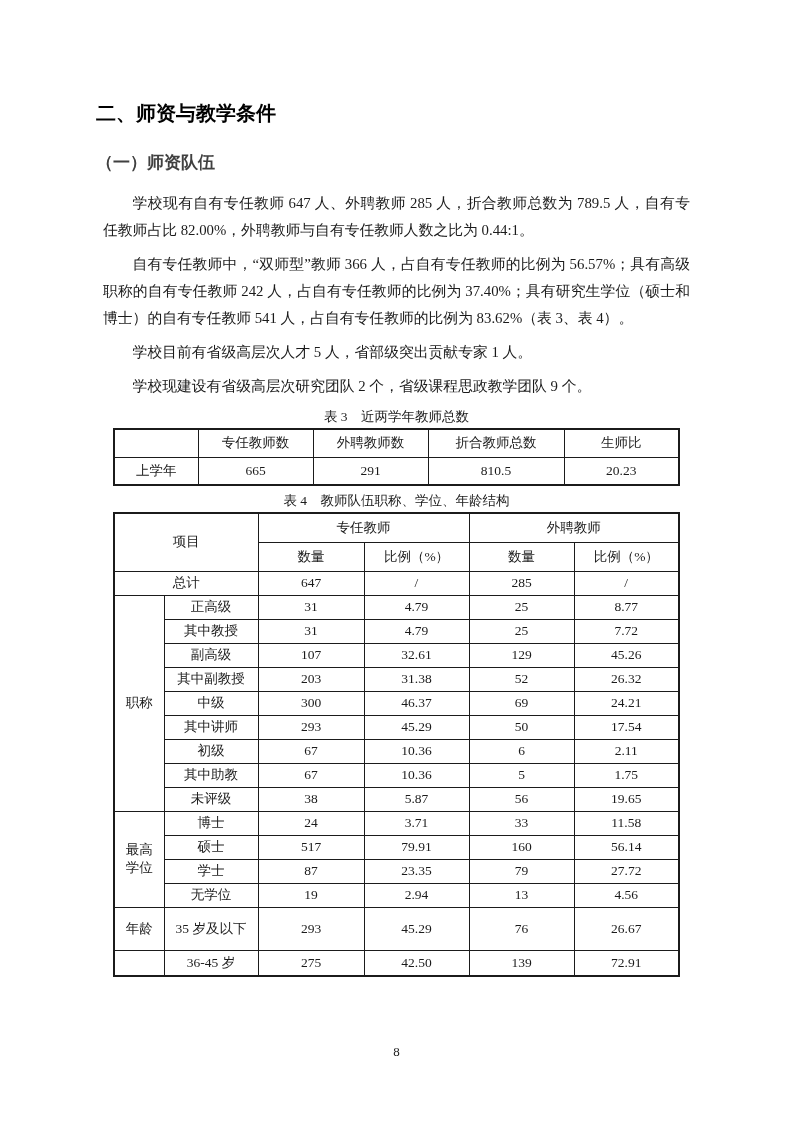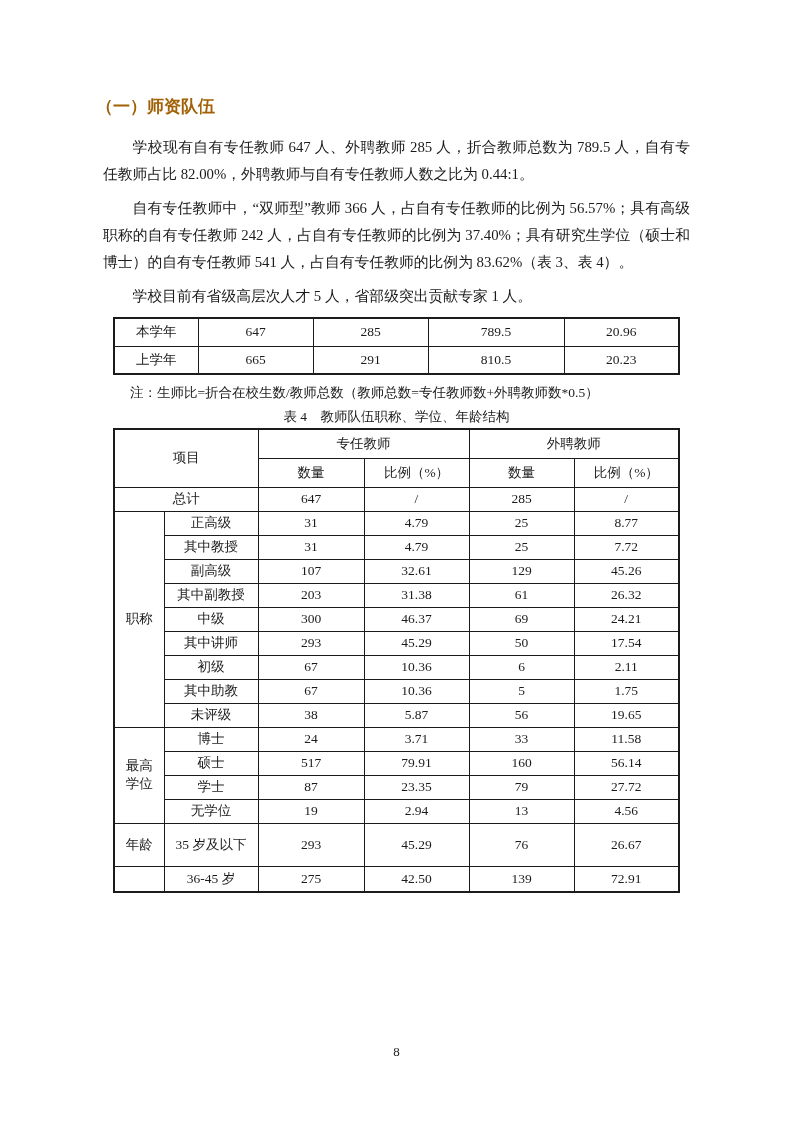--- a/index.html
+++ b/index.html
@@ -22,21 +22,21 @@
     font-size: 20px;
     line-height: 26px;
     color: #000;
   }
   h2.subsec {
     margin: 0 0 16px 0;
     font-family: "Liberation Sans", "DejaVu Sans", sans-serif;
     font-weight: 700;
     font-size: 17px;
     line-height: 22px;
-    color: #a16207;
+    color: #404040;
   }
   p.para {
     margin: 7px;
     font-size: 14.8px;
     line-height: 27px;
     text-indent: 2em;
     text-align: justify;
   }
   .caption {
     text-align: center;
@@ -78,54 +78,56 @@
     text-align: center;
     font-size: 13px;
   }
 </style>
 </head>
 <body>
 
 <div class="page">
   <div class="content">
 
+    <h1 class="sec">二、师资与教学条件</h1>
     <h2 class="subsec">（一）师资队伍</h2>
 
     <p class="para">学校现有自有专任教师 647 人、外聘教师 285 人，折合教师总数为 789.5 人，自有专任教师占比 82.00%，外聘教师与自有专任教师人数之比为 0.44:1。</p>
     <p class="para">自有专任教师中，“双师型”教师 366 人，占自有专任教师的比例为 56.57%；具有高级职称的自有专任教师 242 人，占自有专任教师的比例为 37.40%；具有研究生学位（硕士和博士）的自有专任教师 541 人，占自有专任教师的比例为 83.62%（表 3、表 4）。</p>
     <p class="para">学校目前有省级高层次人才 5 人，省部级突出贡献专家 1 人。</p>
-
+    <p class="para">学校现建设有省级高层次研究团队 2 个，省级课程思政教学团队 9 个。</p>
+
+    <div class="caption cap3">表 3　近两学年教师总数</div>
 
     <table class="t3">
       <colgroup>
         <col style="width:84px">
           <col style="width:115px">
           <col style="width:115px">
           <col style="width:136px">
           <col style="width:115px">
       </colgroup>
       <tbody>
-      <tr>
-        <td>本学年</td>
-        <td>647</td>
-        <td>285</td>
-        <td>789.5</td>
-        <td>20.96</td>
+          <tr>
+        <th></th>
+        <th>专任教师数</th>
+        <th>外聘教师数</th>
+        <th>折合教师总数</th>
+        <th>生师比</th>
       </tr>
       <tr>
         <td>上学年</td>
         <td>665</td>
         <td>291</td>
         <td>810.5</td>
         <td>20.23</td>
       </tr>
     </tbody>
       </table>
 
-    <div class="note">注：生师比=折合在校生数/教师总数（教师总数=专任教师数+外聘教师数*0.5）</div>
 
     <div class="caption cap4">表 4　教师队伍职称、学位、年龄结构</div>
 
     <table class="t4">
       <colgroup>
         <col style="width:50px">
           <col style="width:94px">
           <col style="width:106px">
           <col style="width:105px">
           <col style="width:105px">
@@ -171,21 +173,21 @@
         <td>副高级</td>
         <td>107</td>
         <td>32.61</td>
         <td>129</td>
         <td>45.26</td>
       </tr>
       <tr>
         <td>其中副教授</td>
         <td>203</td>
         <td>31.38</td>
-        <td>61</td>
+        <td>52</td>
         <td>26.32</td>
       </tr>
       <tr>
         <td>中级</td>
         <td>300</td>
         <td>46.37</td>
         <td>69</td>
         <td>24.21</td>
       </tr>
       <tr>

